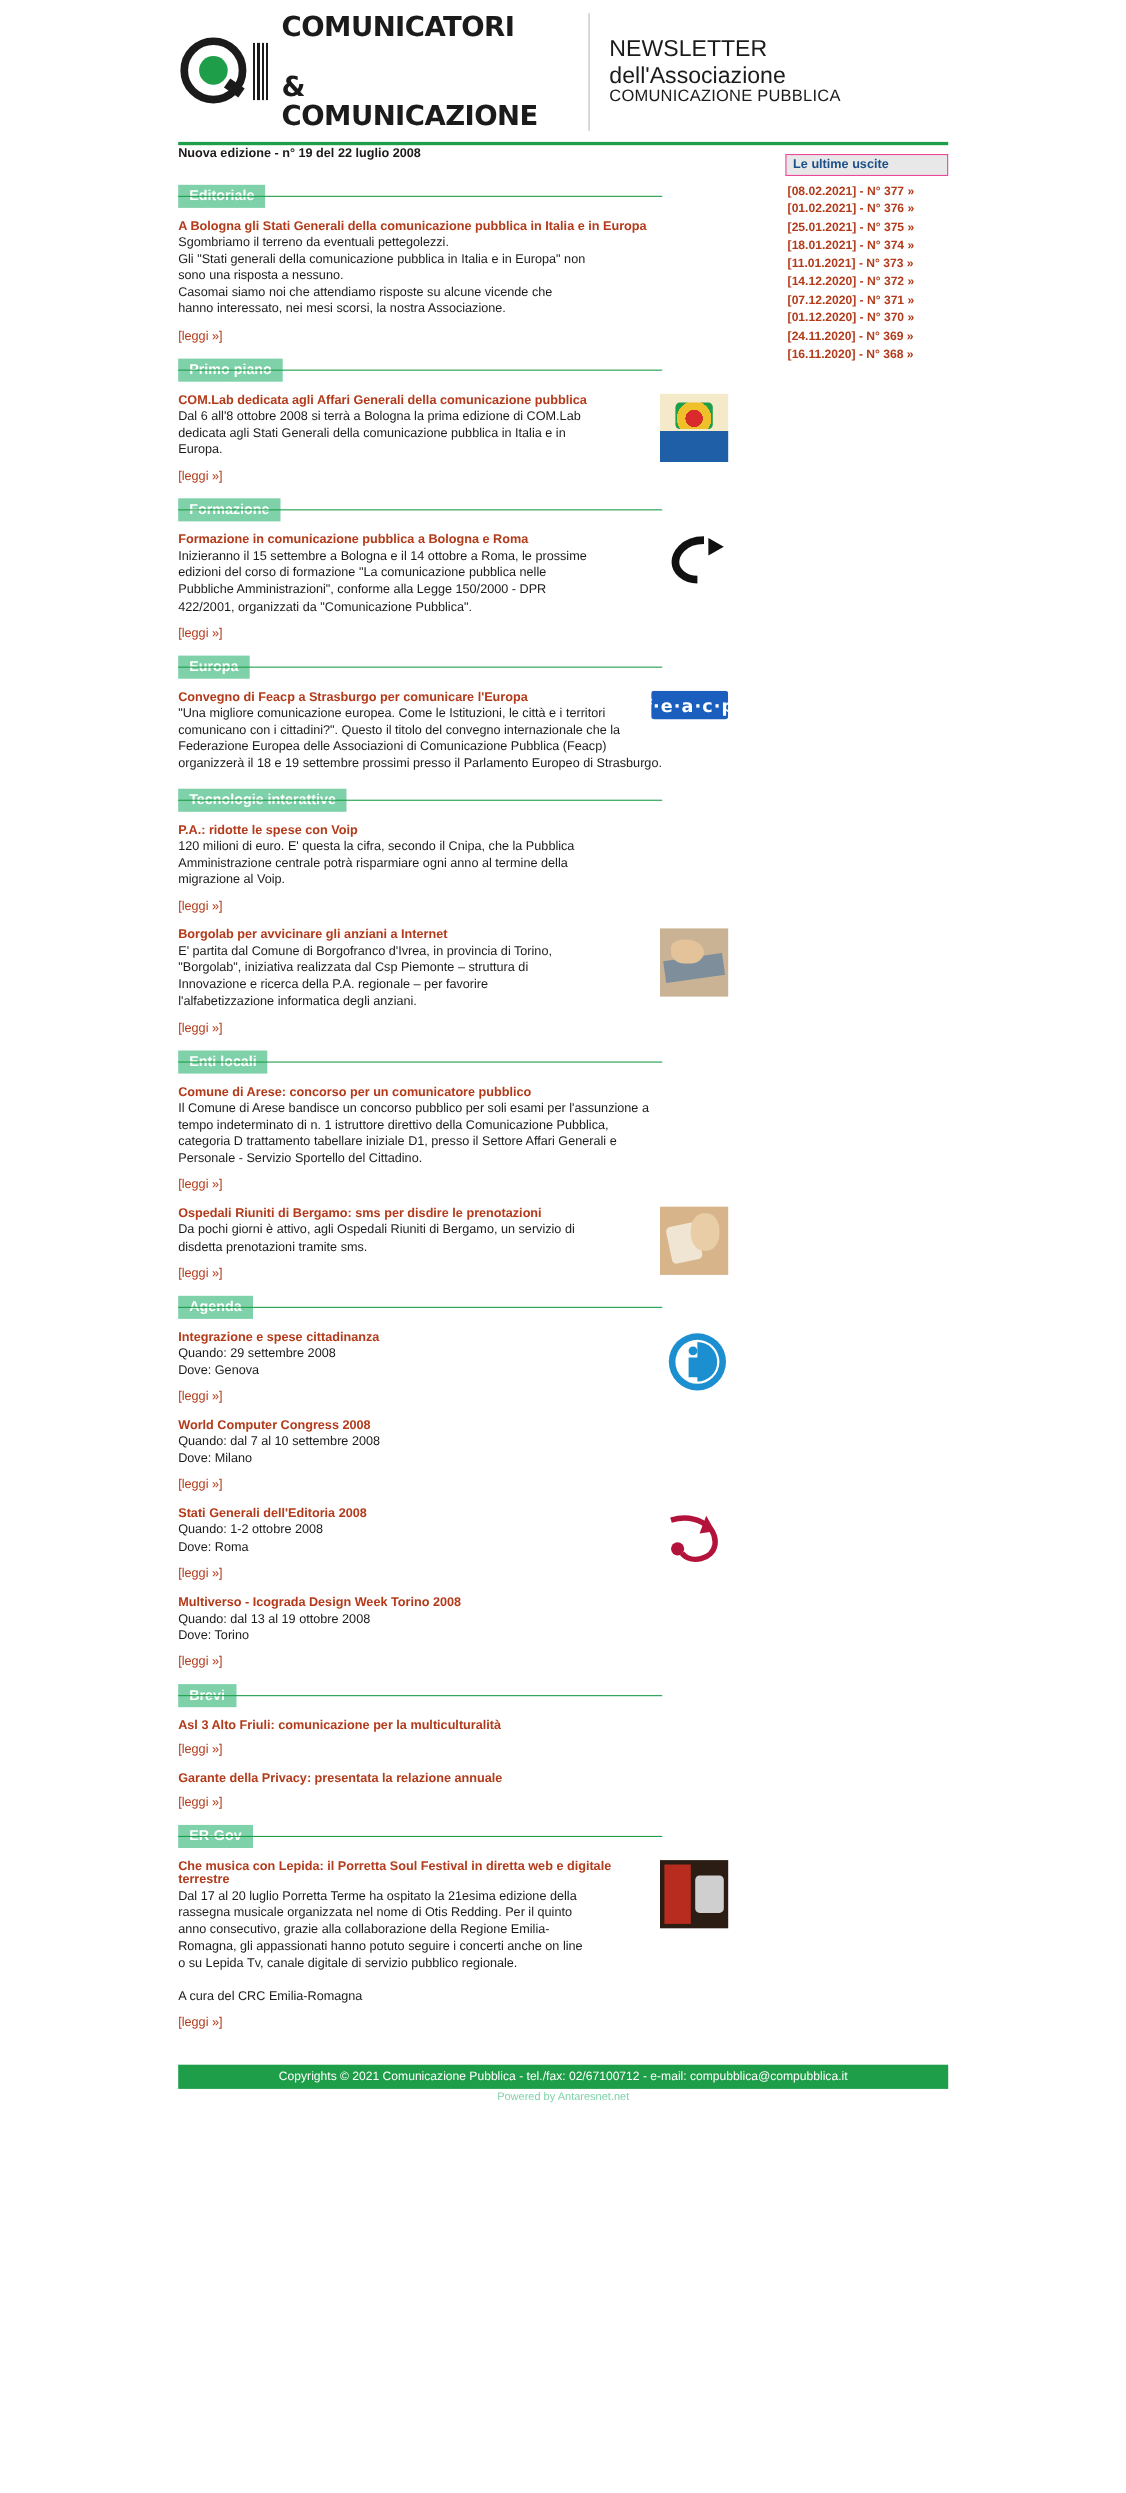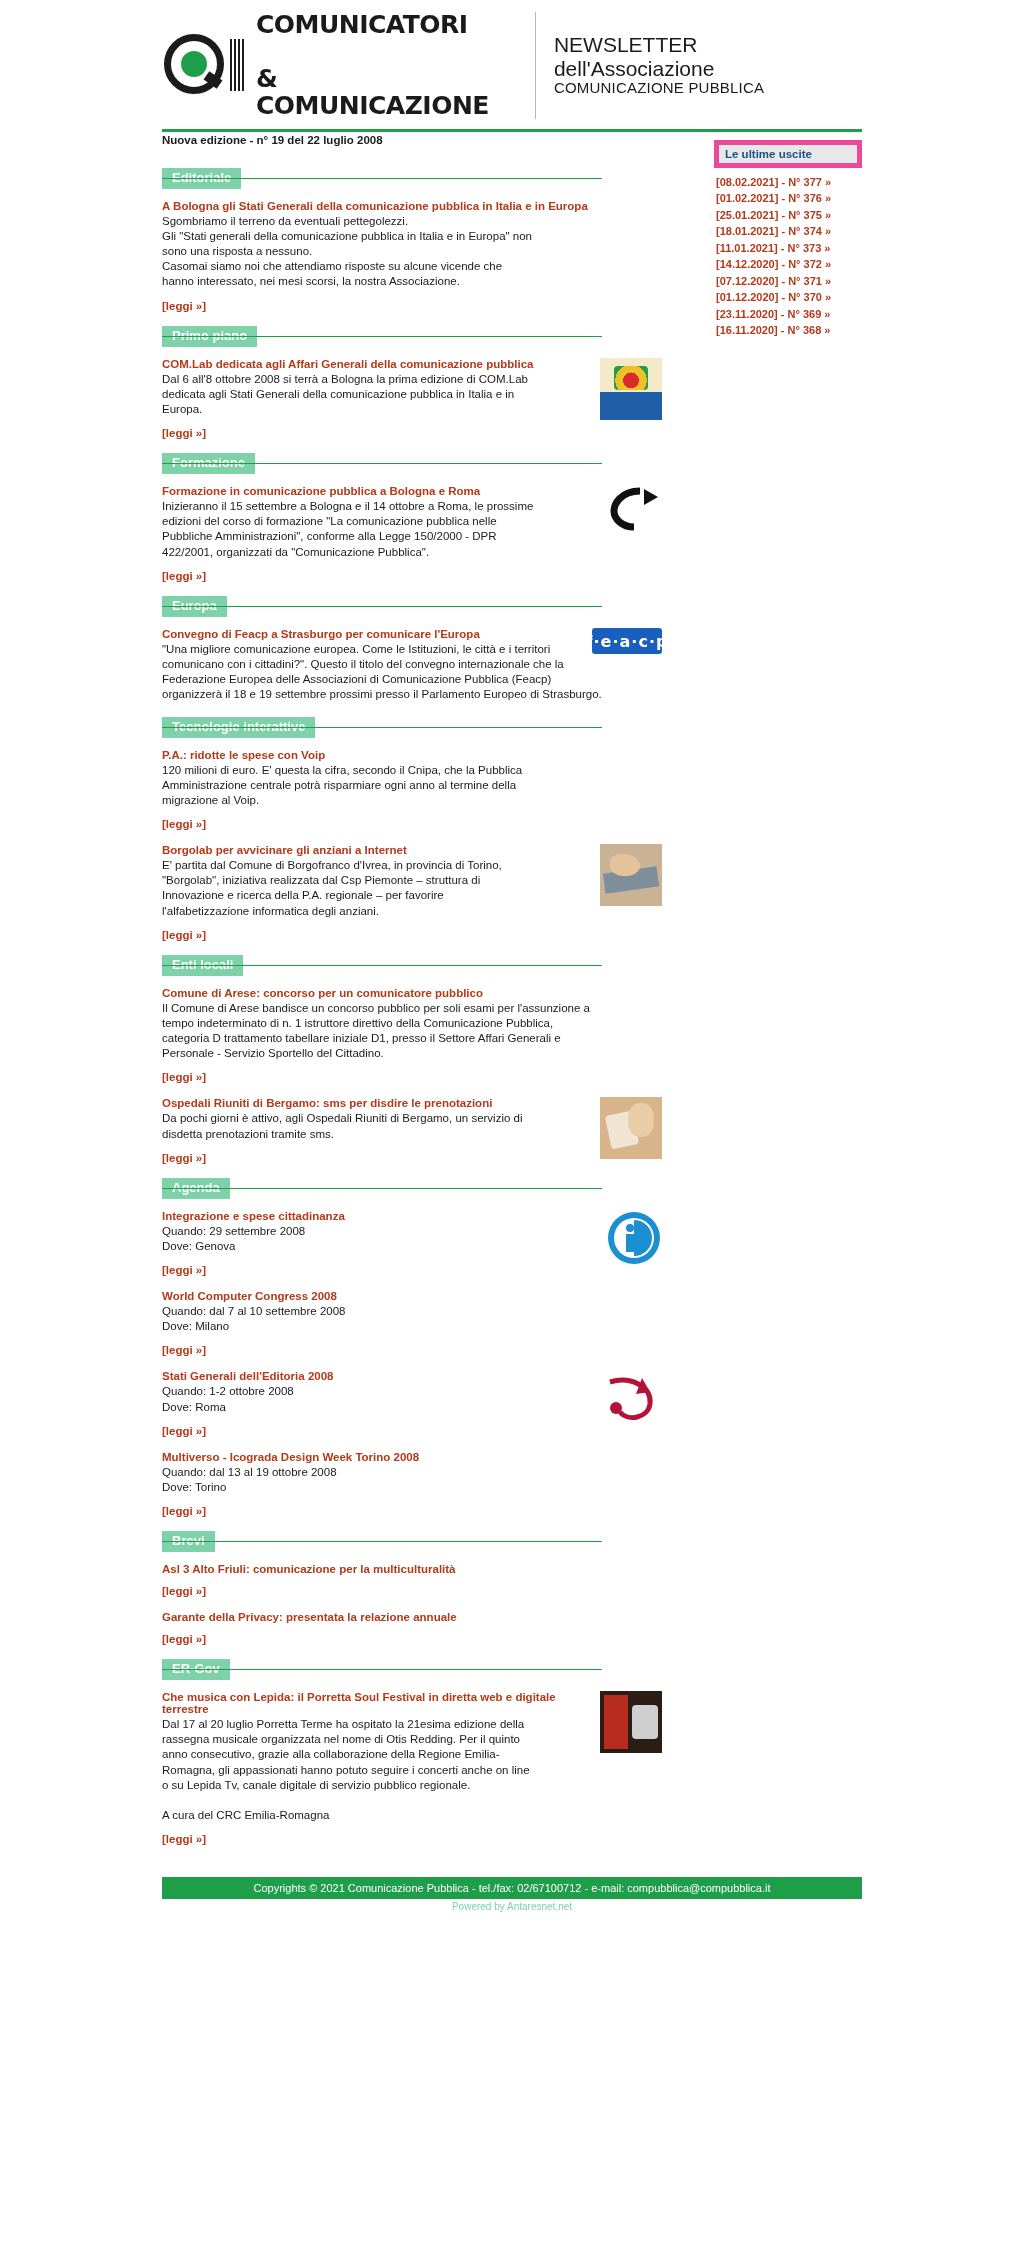--- a/index.html
+++ b/index.html
@@ -149,21 +149,21 @@
     font-size:11.5px;
     line-height:1.32;
     color:#1b1b1b;
     max-width:372px;
   }
   .art-body.full { max-width:440px; }
   .leggi {
     display:block;
     margin-top:10px;
     color:#b33a1a;
-    font-weight:bold;
+    font-weight:normal;
     font-size:11.5px;
     text-decoration:none;
   }
   
   .thumb {
     position:absolute;
     right:-60px;
     top:0;
     width:62px; height:62px;
     border:0;
@@ -199,21 +199,21 @@
   }
   
   .logo-abs {
     position:absolute;
     right:-60px;
     top:0;
   }
   
   .side-box-head {
     background:#e8e8e8;
-    border:5px solid #ec4899;
+    border:1px solid #ec4899;
     color:#1b4f8a;
     font-weight:bold;
     font-size:11.5px;
     padding:3px 6px;
   }
   .side-list {
     padding:6px 2px 0 2px;
   }
   .side-item {
     color:#b33a1a;
@@ -408,21 +408,21 @@
       <div class="side-box-head">Le ultime uscite</div>
       <div class="side-list" id="sidebar-list">
           <a class="side-item">[08.02.2021] - N° 377 »</a>
           <a class="side-item">[01.02.2021] - N° 376 »</a>
           <a class="side-item">[25.01.2021] - N° 375 »</a>
           <a class="side-item">[18.01.2021] - N° 374 »</a>
           <a class="side-item">[11.01.2021] - N° 373 »</a>
           <a class="side-item">[14.12.2020] - N° 372 »</a>
           <a class="side-item">[07.12.2020] - N° 371 »</a>
           <a class="side-item">[01.12.2020] - N° 370 »</a>
-          <a class="side-item">[23.11.2020] - N° 369 »</a>
+          <a class="side-item">[24.11.2020] - N° 369 »</a>
           <a class="side-item">[16.11.2020] - N° 368 »</a>
         </div>
     </div>
   </div>
 
   <div class="footer">Copyrights © 2021 Comunicazione Pubblica - tel./fax: 02/67100712 - e-mail: compubblica@compubblica.it</div>
   <div class="sub-footer">Powered by Antaresnet.net</div>
 </div>
 
 </body></html>

